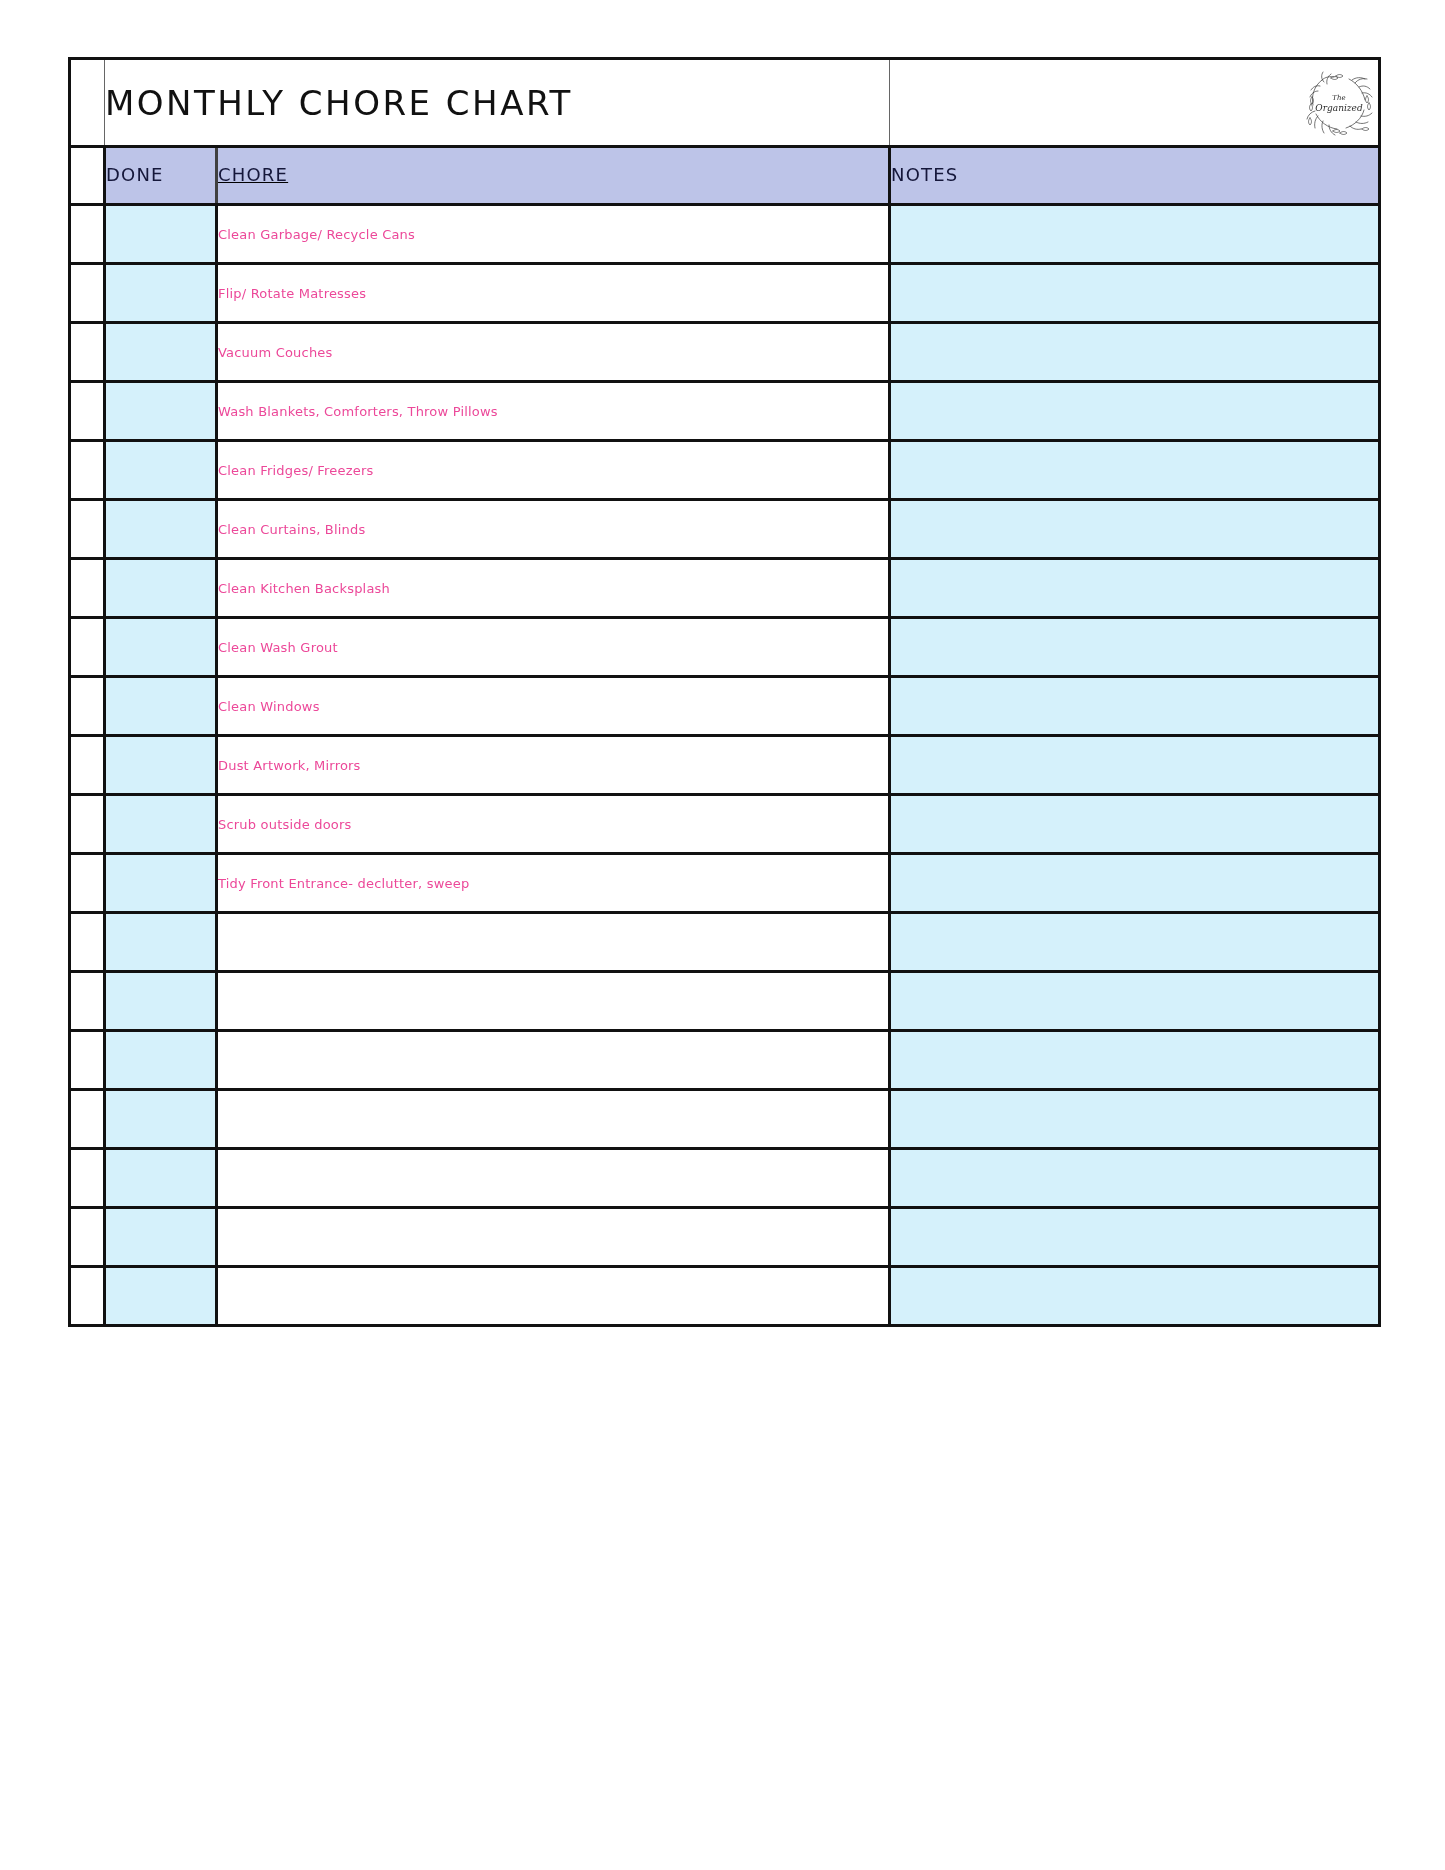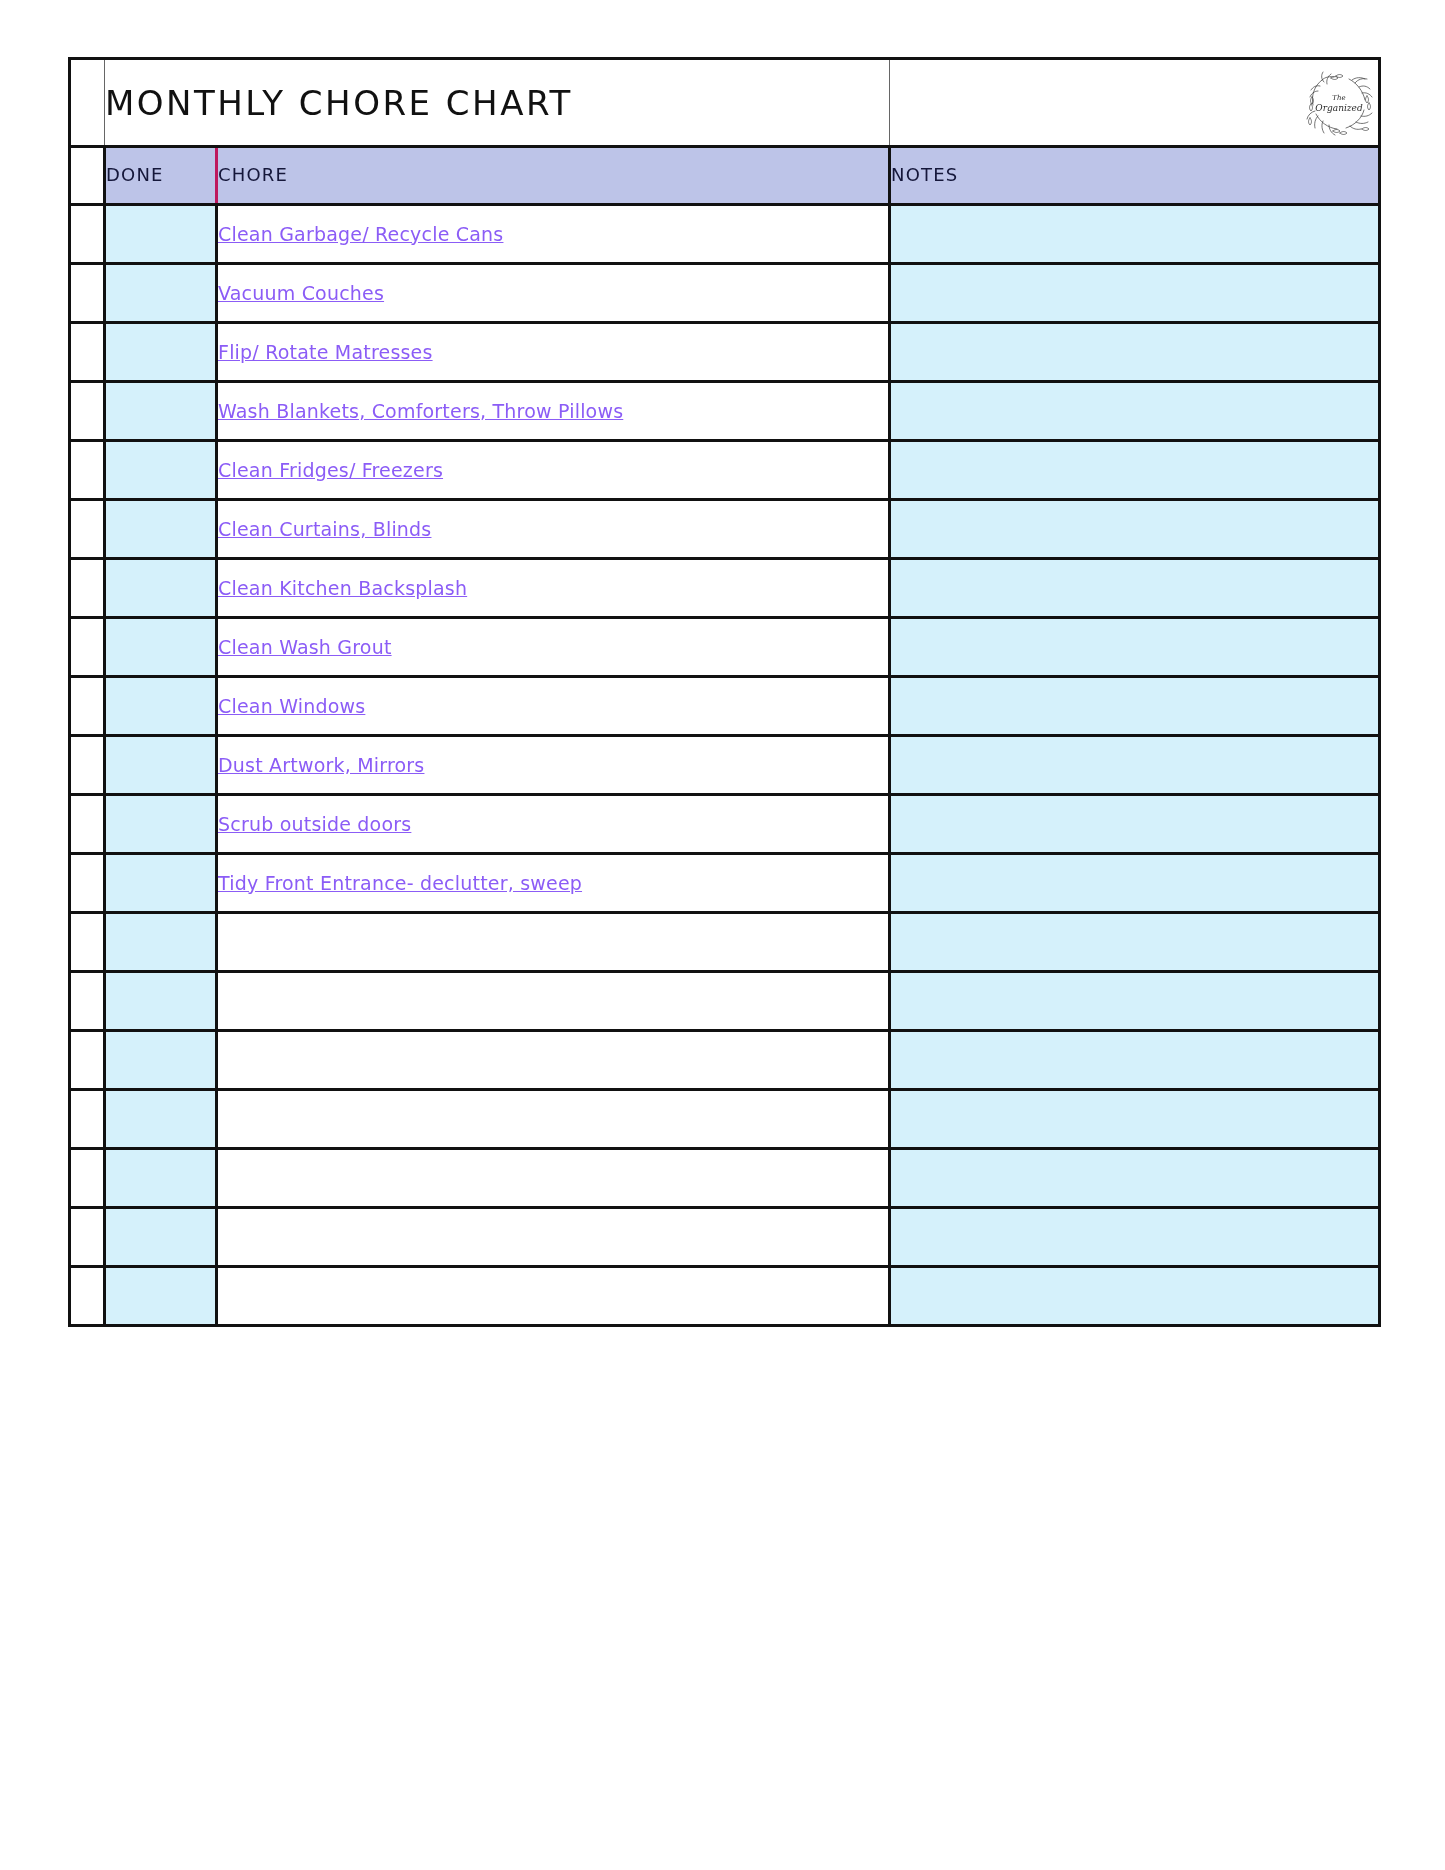--- a/index.html
+++ b/index.html
@@ -100,21 +100,21 @@
     border-bottom: 3px solid #111111;
   }
 
   .head-cell {
     background: #bdc4e8;
     border-top: 3px solid #111111;
     border-bottom: 3px solid #111111;
     padding-left: 8px;
   }
   .head-cell.done-head   { border-left: 3px solid #111111; }
-  .head-cell.chore-head  { border-left: 3px solid #be185d; }
+  .head-cell.chore-head  { border-left: 3px solid #404040; text-decoration: underline; }
   .head-cell.notes-head  { border-left: 3px solid #111111; border-right: 3px solid #111111; }
 
   .head-text {
     font-family: "DejaVu Sans", sans-serif;
     font-size: 18px;
     letter-spacing: 1.2px;
     color: #15173a;
     line-height: 1;
   }
 
@@ -142,26 +142,25 @@
 
   .cell-notes {
     background: #d5f1fb;
     border-left: 3px solid #111111;
     border-right: 3px solid #111111;
     border-bottom: 3px solid #111111;
   }
 
   .chore-text {
     font-family: "DejaVu Sans", sans-serif;
-    font-size: 19px;
-    color: #8b5cf6;
+    font-size: 13px;
+    color: #ec4899;
     letter-spacing: 0.2px;
     line-height: 1.1;
     white-space: nowrap;
-    text-decoration: underline;
   }
 
   .chore-text:empty { display: inline-block; min-height: 19px; }
 </style>
 </head>
 <body>
 
 <div class="page">
 
   <table class="sheet">
@@ -243,27 +242,27 @@
 
     <tr class="body-row">
           <td class="cell-spacer"></td>
           <td class="cell-done"></td>
           <td class="cell-chore"><span class="chore-text">Clean Garbage/ Recycle Cans</span></td>
           <td class="cell-notes"></td>
         </tr>
         <tr class="body-row">
           <td class="cell-spacer"></td>
           <td class="cell-done"></td>
+          <td class="cell-chore"><span class="chore-text">Flip/ Rotate Matresses</span></td>
+          <td class="cell-notes"></td>
+        </tr>
+        <tr class="body-row">
+          <td class="cell-spacer"></td>
+          <td class="cell-done"></td>
           <td class="cell-chore"><span class="chore-text">Vacuum Couches</span></td>
-          <td class="cell-notes"></td>
-        </tr>
-        <tr class="body-row">
-          <td class="cell-spacer"></td>
-          <td class="cell-done"></td>
-          <td class="cell-chore"><span class="chore-text">Flip/ Rotate Matresses</span></td>
           <td class="cell-notes"></td>
         </tr>
         <tr class="body-row">
           <td class="cell-spacer"></td>
           <td class="cell-done"></td>
           <td class="cell-chore"><span class="chore-text">Wash Blankets, Comforters, Throw Pillows</span></td>
           <td class="cell-notes"></td>
         </tr>
         <tr class="body-row">
           <td class="cell-spacer"></td>

